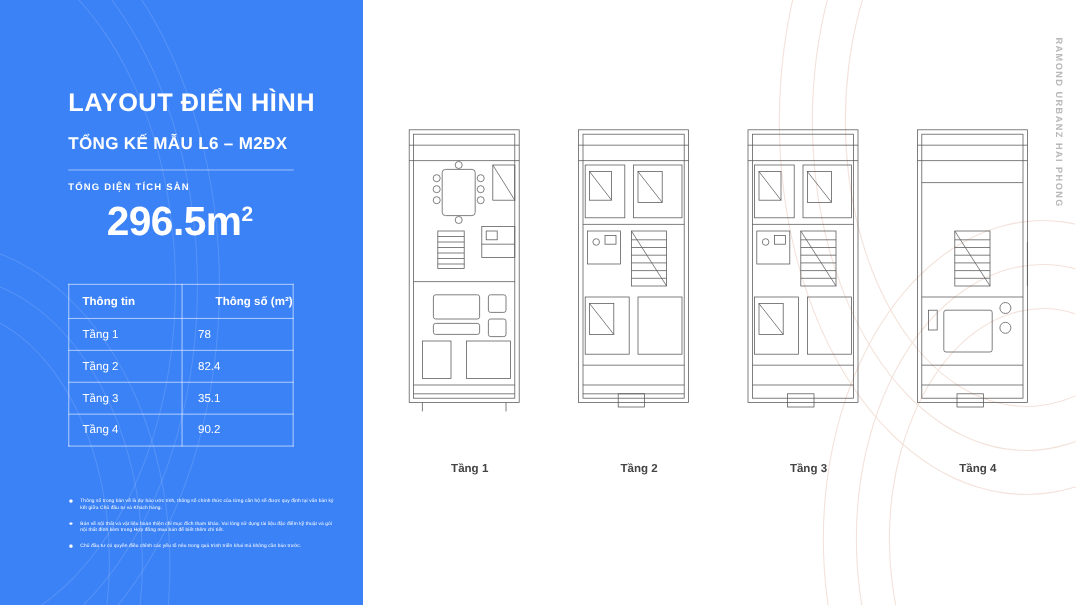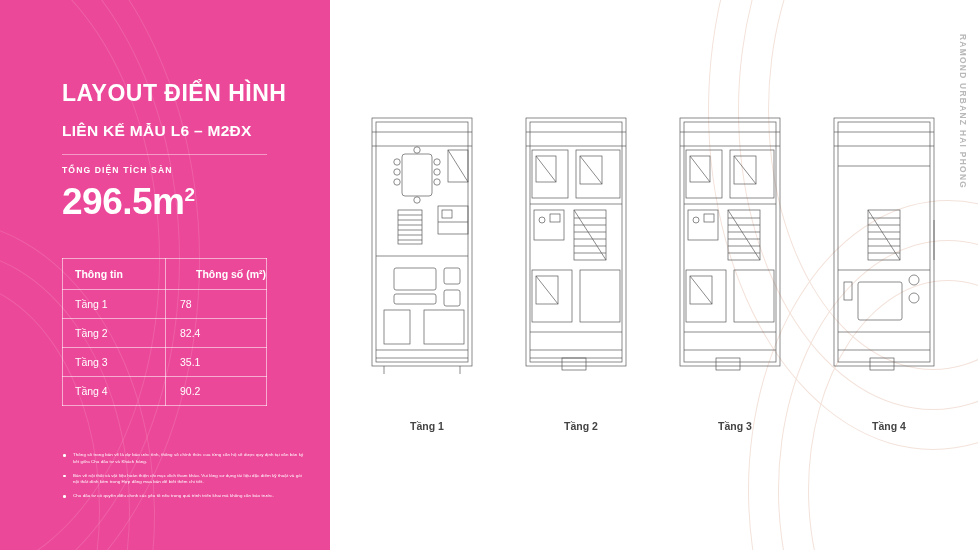--- a/index.html
+++ b/index.html
@@ -14,21 +14,21 @@
     width: 978px; height: 550px;
     background: #ffffff;
     overflow: hidden;
   }
 
   
   .left-panel {
     position: absolute;
     left: 0; top: 0;
     width: 330px; height: 550px;
-    background: #ec4899;
+    background: #3b82f6;
     overflow: hidden;
   }
   .left-panel .wave {
     position: absolute;
     border-radius: 50%;
     border: 1px solid rgba(255,255,255,0.13);
   }
   .w1 { width: 420px; height: 640px; left: -260px; top: -60px; }
   .w2 { width: 470px; height: 700px; left: -290px; top: -90px; }
   .w3 { width: 520px; height: 760px; left: -320px; top: -120px; }
@@ -66,20 +66,21 @@
     margin-top: 10px;
     font-size: 8.6px;
     letter-spacing: 1.1px;
     font-weight: bold;
   }
   .area-value {
     margin-top: 6px;
     font-size: 37px;
     font-weight: bold;
     letter-spacing: -0.5px;
+    margin-left: 35px;
   }
   .area-value sup {
     font-size: 19px;
     vertical-align: super;
     font-weight: bold;
   }
 
   
   .info-table {
     position: absolute;
@@ -194,21 +195,21 @@
   <div class="left-panel">
     <div class="wave w1"></div>
     <div class="wave w2"></div>
     <div class="wave w3"></div>
     <div class="wave w4"></div>
     <div class="wave w5"></div>
     <div class="wave w6"></div>
 
     <div class="left-content">
       <div class="title-main">LAYOUT ĐIỂN HÌNH</div>
-      <div class="title-sub">LIÊN KẾ MẪU L6 – M2ĐX</div>
+      <div class="title-sub">TỔNG KẾ MẪU L6 – M2ĐX</div>
       <div class="rule"></div>
       <div class="area-label">TỔNG DIỆN TÍCH SÀN</div>
       <div class="area-value"><span>296.5m</span><sup>2</sup></div>
     </div>
 
     <table class="info-table">
       <thead>
         <tr>
           <th>Thông tin</th>
           <th class="valhead">Thông số (m²)</th>

